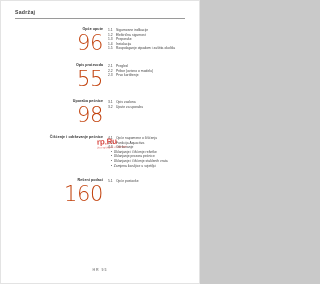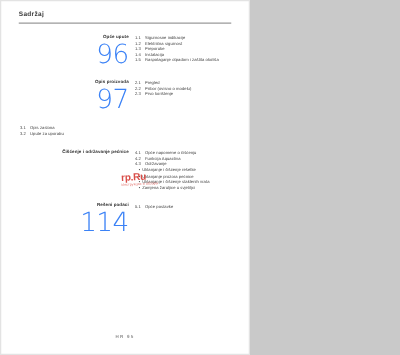--- a/index.html
+++ b/index.html
@@ -76,21 +76,21 @@
     font-weight: 700;
     color: #2e2e2e;
     line-height: 5px;
     letter-spacing: 0.08px;
     white-space: nowrap;
   }
 
   .entry-number {
     font-size: 21px;
     line-height: 20px;
-    color: #3b82f6;
+    color: #c2410c;
     font-weight: 300;
     letter-spacing: -0.4px;
     margin-top: 1px;
     font-family: "DejaVu Sans", sans-serif;
   }
 
   .entry-right {
     flex: 1 1 auto;
     padding-top: 1px;
     padding-left: 1px;
@@ -185,30 +185,34 @@
         <div class="sub-item"><span class="num">1.2</span><span>Električna sigurnost</span></div>
         <div class="sub-item"><span class="num">1.3</span><span>Preporuke</span></div>
         <div class="sub-item"><span class="num">1.4</span><span>Instalacija</span></div>
         <div class="sub-item"><span class="num">1.5</span><span>Raspolaganje otpadom i zaštita okoliša</span></div>
       </div>
     </div>
 
     <div class="toc-entry e2">
       <div class="entry-left">
         <div class="entry-heading">Opis proizvoda</div>
-        <div class="entry-number">97</div>
+        <div class="entry-number">55</div>
       </div>
       <div class="entry-right">
         <div class="sub-item"><span class="num">2.1</span><span>Pregled</span></div>
         <div class="sub-item"><span class="num">2.2</span><span>Pribor (ovisno o modelu)</span></div>
         <div class="sub-item"><span class="num">2.3</span><span>Prvo korištenje</span></div>
       </div>
     </div>
 
     <div class="toc-entry e3">
+      <div class="entry-left">
+        <div class="entry-heading">Uporaba pećnice</div>
+        <div class="entry-number">98</div>
+      </div>
       <div class="entry-right">
         <div class="sub-item"><span class="num">3.1</span><span>Opis zaslona</span></div>
         <div class="sub-item"><span class="num">3.2</span><span>Upute za uporabu</span></div>
       </div>
     </div>
 
     <div class="toc-entry e4">
       <div class="entry-left">
         <div class="entry-heading">Čišćenje i održavanje pećnice</div>
       </div>
@@ -219,21 +223,21 @@
         <div class="sub-item bullet"><span>Uklanjanje i čišćenje rešetke</span></div>
         <div class="sub-item bullet"><span>Uklanjanje prozora pećnice</span></div>
         <div class="sub-item bullet"><span>Uklanjanje i čišćenje staklenih vrata</span></div>
         <div class="sub-item bullet"><span>Zamjena žaruljice u svjetiljci</span></div>
       </div>
     </div>
 
     <div class="toc-entry e5">
       <div class="entry-left">
         <div class="entry-heading">Rešeni podaci</div>
-        <div class="entry-number">114</div>
+        <div class="entry-number">160</div>
       </div>
       <div class="entry-right">
         <div class="sub-item"><span class="num">5.1</span><span>Opće postavke</span></div>
       </div>
     </div>
 
   </div>
 
   <div class="watermark">
     <div class="wm-main">rp.Ru</div>

